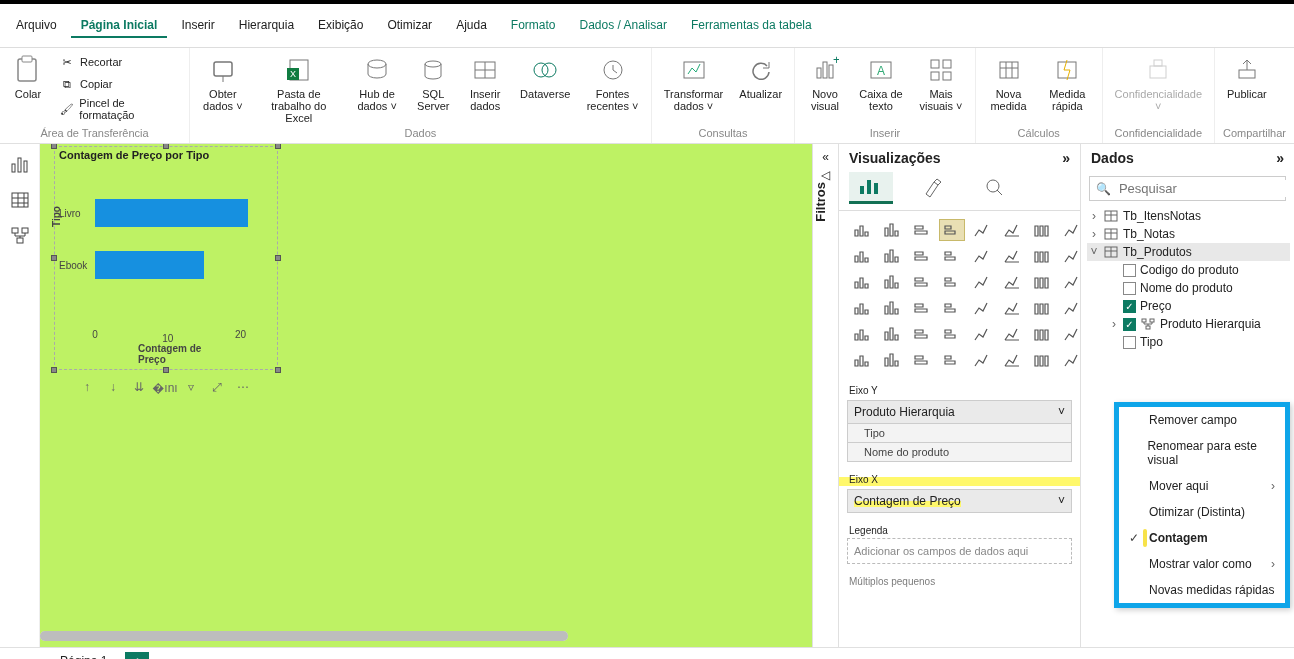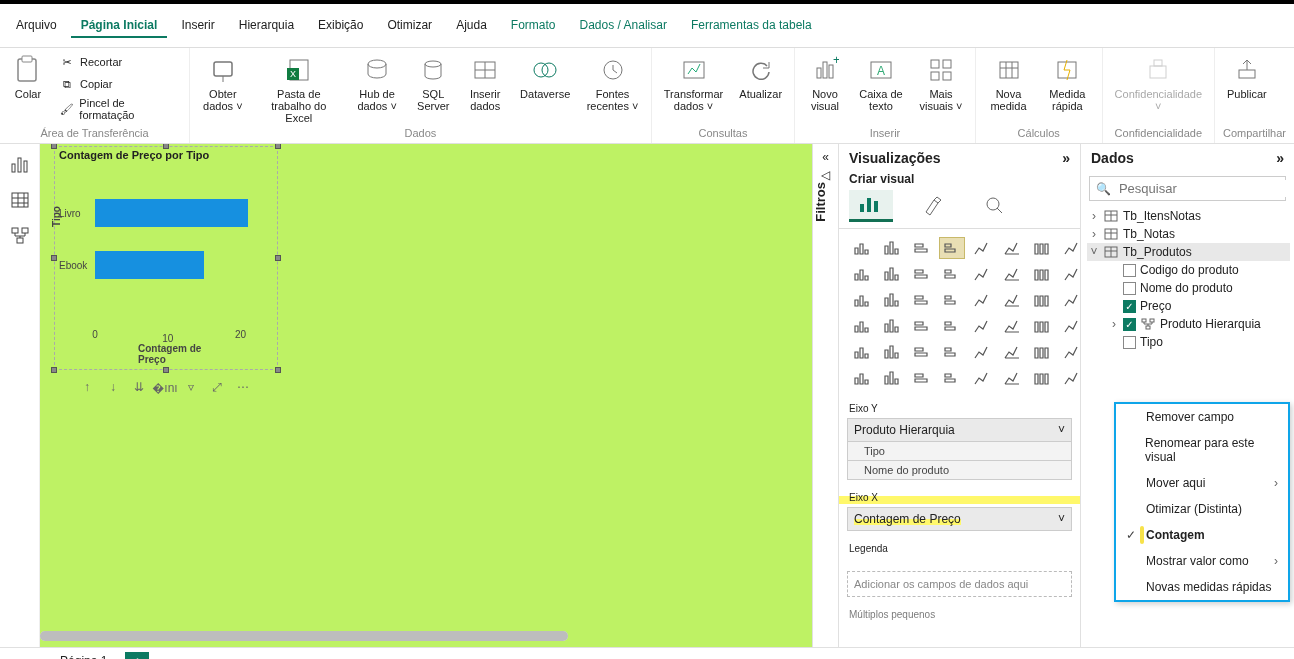--- a/index.html
+++ b/index.html
@@ -62,39 +62,39 @@
   .vis-tabs .vtab.active { border-bottom:3px solid #127054; background:#e8f2ee;}
   .vis-gallery { display:grid; grid-template-columns:repeat(8, 26px); gap:4px; padding:8px 10px; }
   .vis-gallery .vg { width:26px; height:22px; display:flex; align-items:center; justify-content:center; cursor:pointer; border:1px solid transparent;}
   .vis-gallery .vg.sel { background:#e9dfb4; border:1px solid #c8b96a; }
   .vis-gallery .vg svg { stroke:#555; fill:none; }
 
   .field-section { padding:6px 10px 2px 10px; font-size:10px; }
   .field-well { margin:2px 8px 6px 8px; }
   .well-header { display:flex; align-items:center; justify-content:space-between; background:#eaeaea; border:1px solid #ccc; padding:4px 6px; cursor:pointer; }
   .well-item { background:#f3f3f3; border:1px solid #ccc; border-top:none; padding:3px 6px 3px 16px; font-size:11px; color:#444;}
-  .well-placeholder { border:1px dashed #bbb; color:#888; padding:6px; font-size:11px; margin:15px 8px 6px 8px;}
+  .well-placeholder { border:1px dashed #bbb; color:#888; padding:6px; font-size:11px; margin:0 8px 6px 8px;}
   .highlight-y { background:linear-gradient(transparent 50%, #fff86b 50%, #fff86b 95%, transparent 95%); }
   .hl-ring { position:relative;font-weight:bold; }
   .hl-ring::after{ content:""; position:absolute; left:-6px; right:70px; top:-2px; bottom:-2px; border:2px solid #f7e24a; border-radius:10px; pointer-events:none;}
 
   
   .search-row { display:flex; align-items:center; gap:6px; border:1px solid #ccc; margin:4px 8px; padding:3px 6px;}
   .search-row input { border:none; outline:none; flex:1; font-size:13px;}
   .tree { padding:2px 4px 4px 6px; font-size:12px; }
   .tnode { display:flex; align-items:center; gap:4px; padding:2px 2px; cursor:pointer;}
   .tnode.sel { background:#e8e8e8;}
   .tnode .chev { width:10px; display:inline-flex; justify-content:center; color:#666;}
   .tnode .cbx { width:13px; height:13px; border:1px solid #888; display:inline-flex; align-items:center; justify-content:center; font-size:10px; background:#fff;}
   .tnode .cbx.checked { background:#0c7a62; border-color:#0c7a62; color:#fff;}
   .tnode .fico { width:16px; height:14px; display:inline-flex; align-items:center; justify-content:center;}
   .tindent1 { padding-left:22px;}
 
   
-  .ctxmenu { position:absolute; right:4px; top:258px; width:176px; background:#fff; border:2px solid #0ea5e9; box-shadow:2px 2px 6px rgba(0,0,0,.2); z-index:50;}
+  .ctxmenu { position:absolute; right:4px; top:258px; width:176px; background:#fff; border:5px solid #0ea5e9; box-shadow:2px 2px 6px rgba(0,0,0,.2); z-index:50;}
   .ctxmenu .citem { padding:6px 10px; font-size:12px; cursor:pointer; display:flex; align-items:center; justify-content:space-between;}
   .ctxmenu .citem .chk { width:14px; color:#444;}
   .ctxmenu .citem .arr { color:#666;}
 
   
   .pagetabs { height:28px; border-top:1px solid #e0e0e0; display:flex; align-items:center; gap:8px; padding:0 6px;}
   .pagetabs .nav { color:#888; cursor:pointer; padding:0 4px;}
   .pagetabs .ptab { padding:4px 10px; border-bottom:2px solid transparent; cursor:pointer;}
   .pagetabs .addtab { width:24px; height:20px; background:#0c7a62; color:#fff; display:flex; align-items:center; justify-content:center; cursor:pointer; font-weight:bold;}
 
@@ -404,21 +404,20 @@
     <div style="text-align:center;padding-top:6px"><span>«</span></div>
     <div style="text-align:center;padding-top:4px"><span>◁</span></div>
     <div class="filters-label">Filtros</div>
   </div>
 
   <div class="pane pane-vis">
     <div class="pane-header">
       <span>Visualizações</span>
       <span>»</span>
     </div>
-    <div class="vis-sub">Criar visual</div>
     <div class="vis-tabs">
       <div class="vtab active">
           <svg width="28" height="22">
             <rect x="3" y="10" width="4" height="8" fill="#0c7a62"></rect>
             <rect x="10" y="4" width="4" height="14" fill="#0c7a62"></rect>
             <rect x="17" y="7" width="4" height="11" fill="#0c7a62"></rect>
           </svg>
         </div>
       <div class="vtab">
           <svg width="24" height="22">

